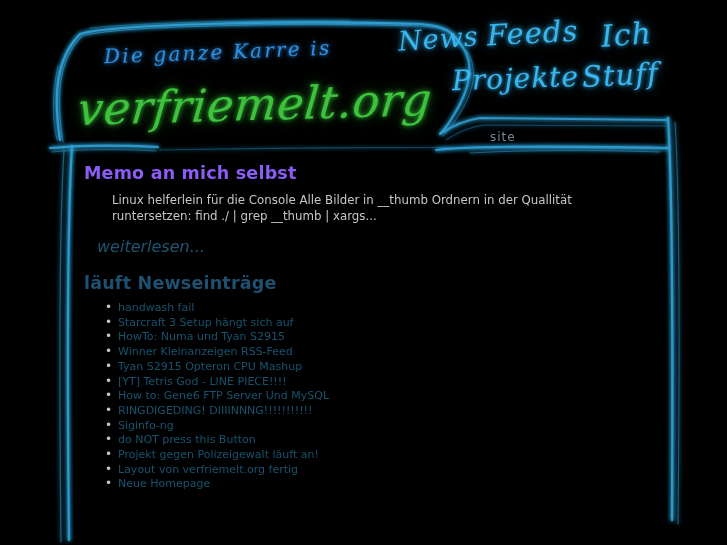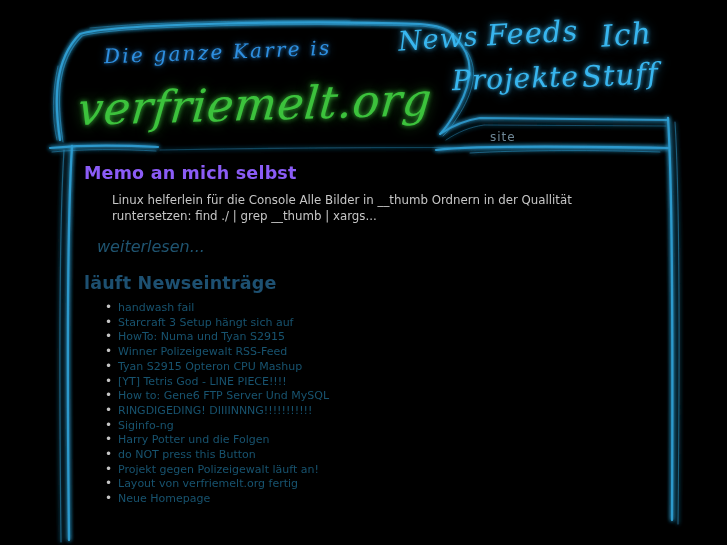--- a/index.html
+++ b/index.html
@@ -230,27 +230,26 @@
       <a class="readmore" href="#">weiterlesen...</a>
     </div>
 
     <h2 class="section-title">läuft Newseinträge</h2>
 
     <ul class="newslist" id="news-list">
 
     <li><a href="#">handwash fail</a></li>
         <li><a href="#">Starcraft 3 Setup hängt sich auf</a></li>
         <li><a href="#">HowTo: Numa und Tyan S2915</a></li>
-        <li><a href="#">Winner Polizeigewalt RSS-Feed</a></li>
+        <li><a href="#">Winner Kleinanzeigen RSS-Feed</a></li>
         <li><a href="#">Tyan S2915 Opteron CPU Mashup</a></li>
         <li><a href="#">[YT] Tetris God - LINE PIECE!!!!</a></li>
         <li><a href="#">How to: Gene6 FTP Server Und MySQL</a></li>
         <li><a href="#">RINGDIGEDING! DIIIINNNG!!!!!!!!!!!</a></li>
         <li><a href="#">Siginfo-ng</a></li>
-        <li><a href="#">Harry Potter und die Folgen</a></li>
         <li><a href="#">do NOT press this Button</a></li>
         <li><a href="#">Projekt gegen Polizeigewalt läuft an!</a></li>
         <li><a href="#">Layout von verfriemelt.org fertig</a></li>
         <li><a href="#">Neue Homepage</a></li>
       </ul>
 
   </div>
 </div>
 
 </body></html>

